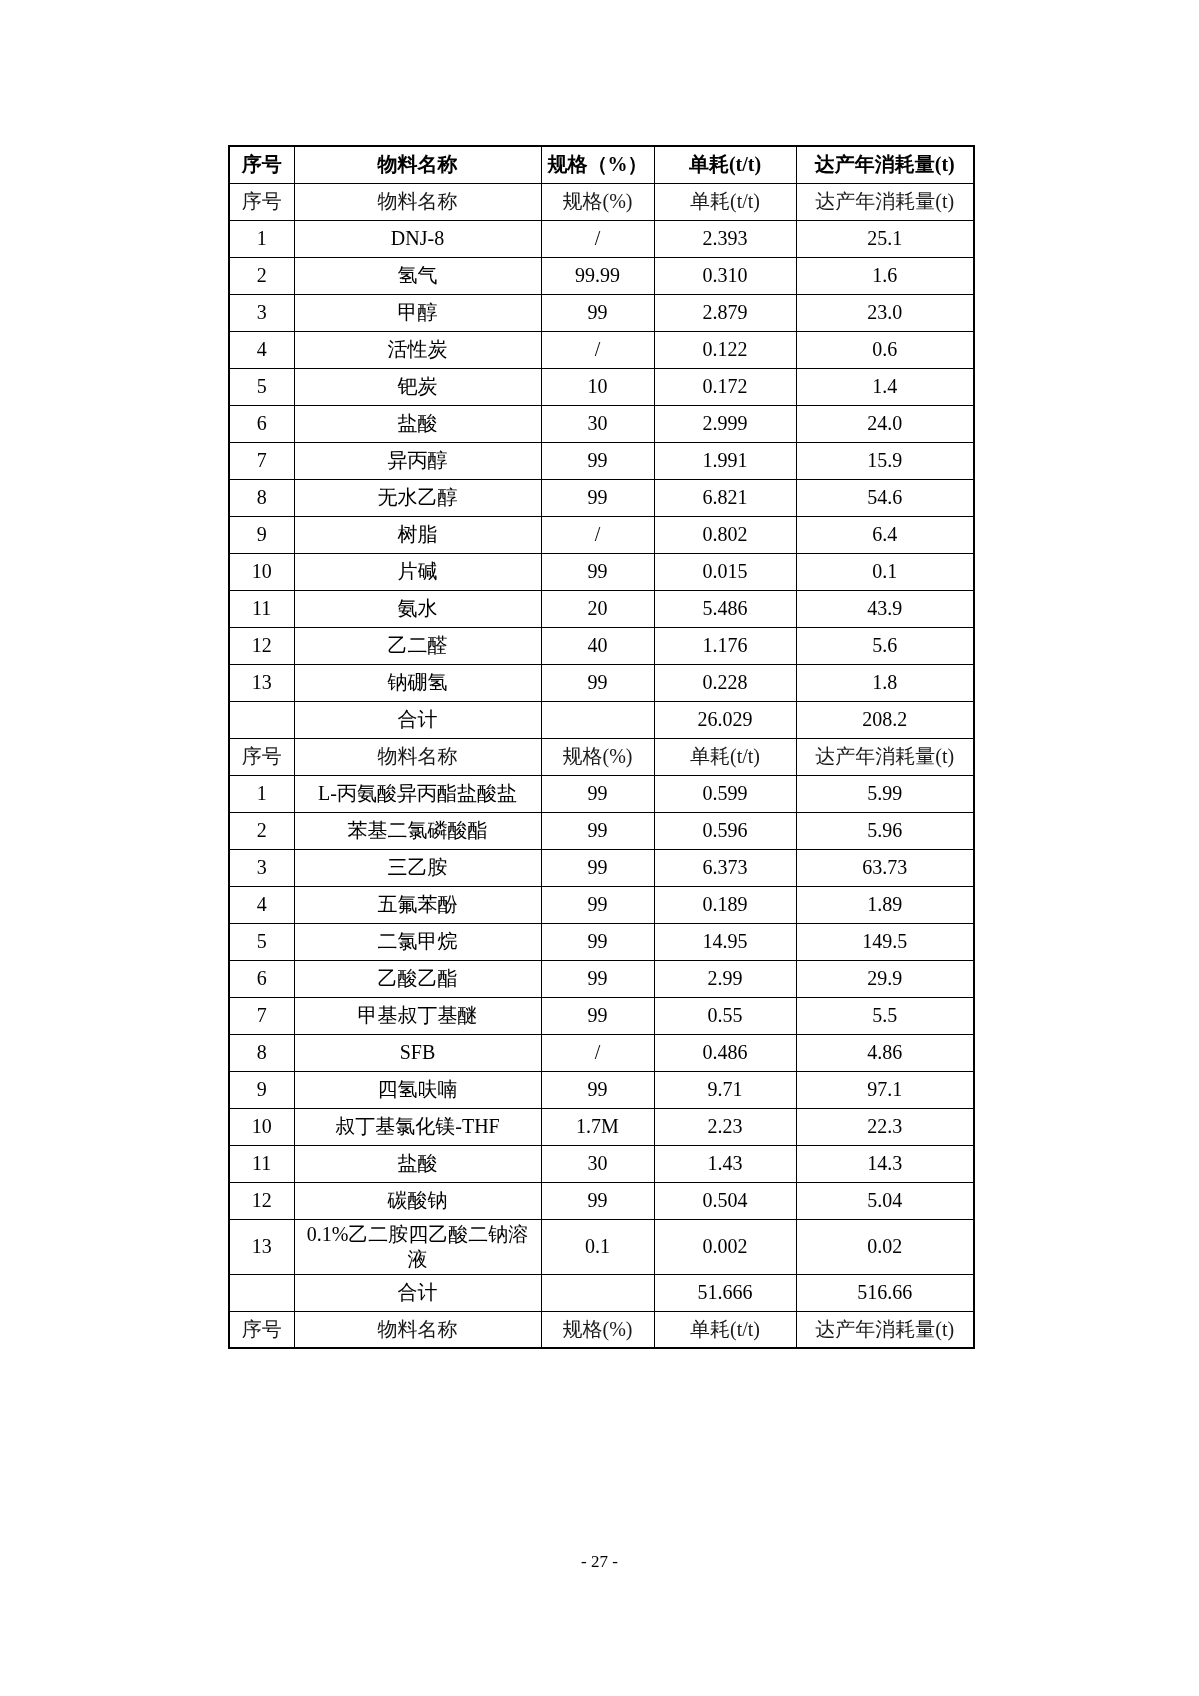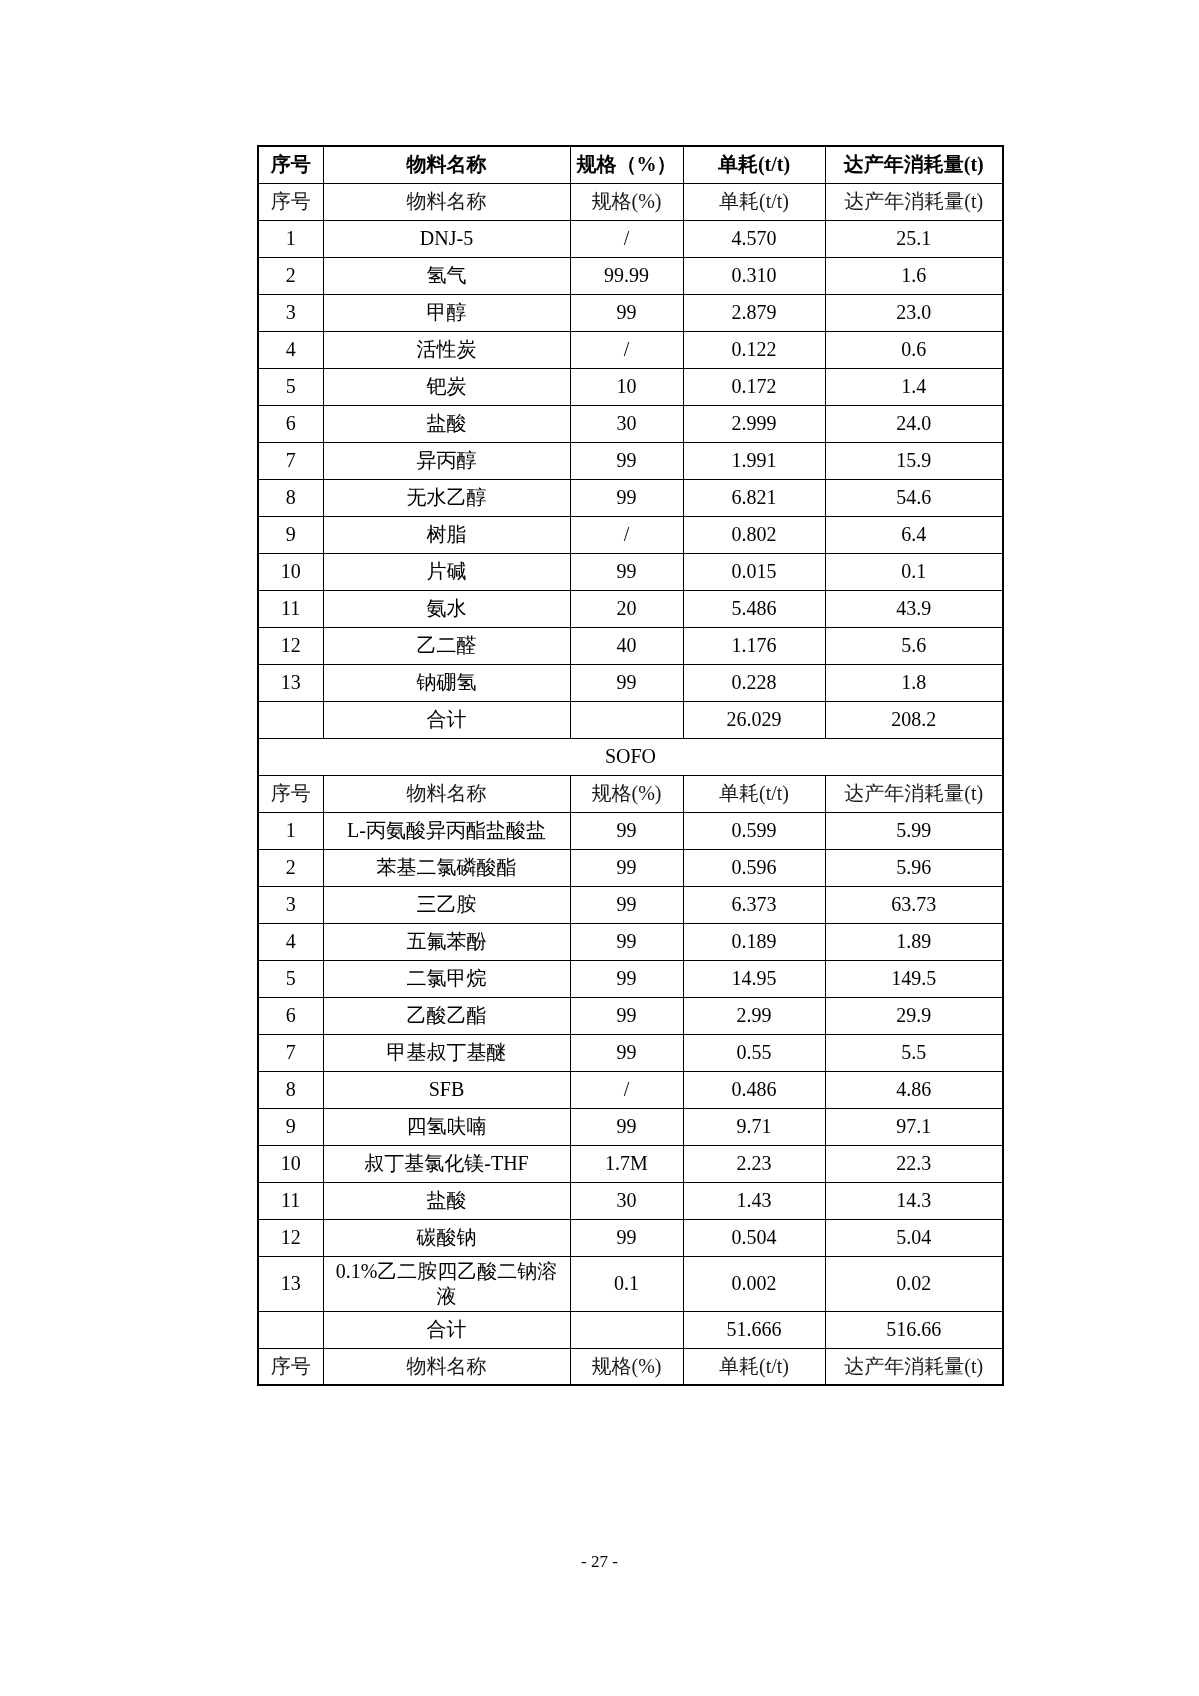--- a/index.html
+++ b/index.html
@@ -29,21 +29,20 @@
     text-align: center;
     vertical-align: middle;
     font-size: 20px;
     line-height: 1.25;
     padding: 2px 4px;
     box-sizing: border-box;
     overflow: hidden;
   }
   table.materials {
     border: 2.5px solid #000000;
-    margin-left: 29px;
   }
   table.materials tr {
     height: 37px;
   }
   tr[data-name="header-row"] {
     height: 39px;
   }
   tr[data-name="header-row"] td {
     font-weight: bold;
     font-size: 20px;
@@ -87,23 +86,23 @@
         </tr>
         <tr data-name="subheader-row">
           <td data-name="column-header">序号</td>
           <td data-name="column-header">物料名称</td>
           <td data-name="column-header">规格(%)</td>
           <td data-name="column-header">单耗(t/t)</td>
           <td data-name="column-header">达产年消耗量(t)</td>
         </tr>
         <tr data-name="data-row">
           <td data-name="row-number">1</td>
-          <td data-name="material-name">DNJ-5</td>
+          <td data-name="material-name">DNJ-8</td>
           <td data-name="spec-value">/</td>
-          <td data-name="unit-consumption-value">4.570</td>
+          <td data-name="unit-consumption-value">2.393</td>
           <td data-name="annual-consumption-value">25.1</td>
         </tr>
         <tr data-name="data-row">
           <td data-name="row-number">2</td>
           <td data-name="material-name">氢气</td>
           <td data-name="spec-value">99.99</td>
           <td data-name="unit-consumption-value">0.310</td>
           <td data-name="annual-consumption-value">1.6</td>
         </tr>
         <tr data-name="data-row">
@@ -183,23 +182,20 @@
           <td data-name="unit-consumption-value">0.228</td>
           <td data-name="annual-consumption-value">1.8</td>
         </tr>
         <tr data-name="total-row">
           <td data-name="row-number"></td>
           <td data-name="total-label">合计</td>
           <td data-name="spec-value"></td>
           <td data-name="unit-consumption-value">26.029</td>
           <td data-name="annual-consumption-value">208.2</td>
         </tr>
-        <tr data-name="section-title-row">
-          <td colspan="5" class="section-cell" data-name="section-title">SOFO</td>
-        </tr>
         <tr data-name="subheader-row">
           <td data-name="column-header">序号</td>
           <td data-name="column-header">物料名称</td>
           <td data-name="column-header">规格(%)</td>
           <td data-name="column-header">单耗(t/t)</td>
           <td data-name="column-header">达产年消耗量(t)</td>
         </tr>
         <tr data-name="data-row">
           <td data-name="row-number">1</td>
           <td data-name="material-name">L-丙氨酸异丙酯盐酸盐</td>

